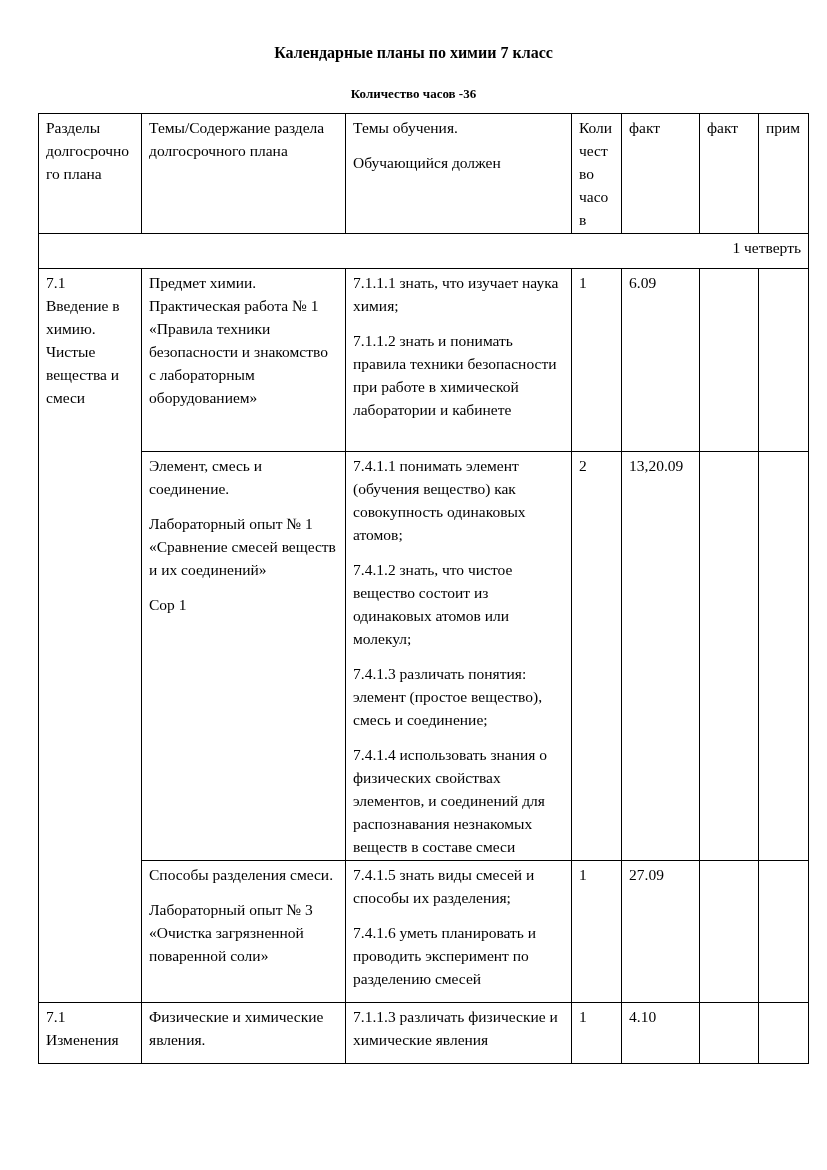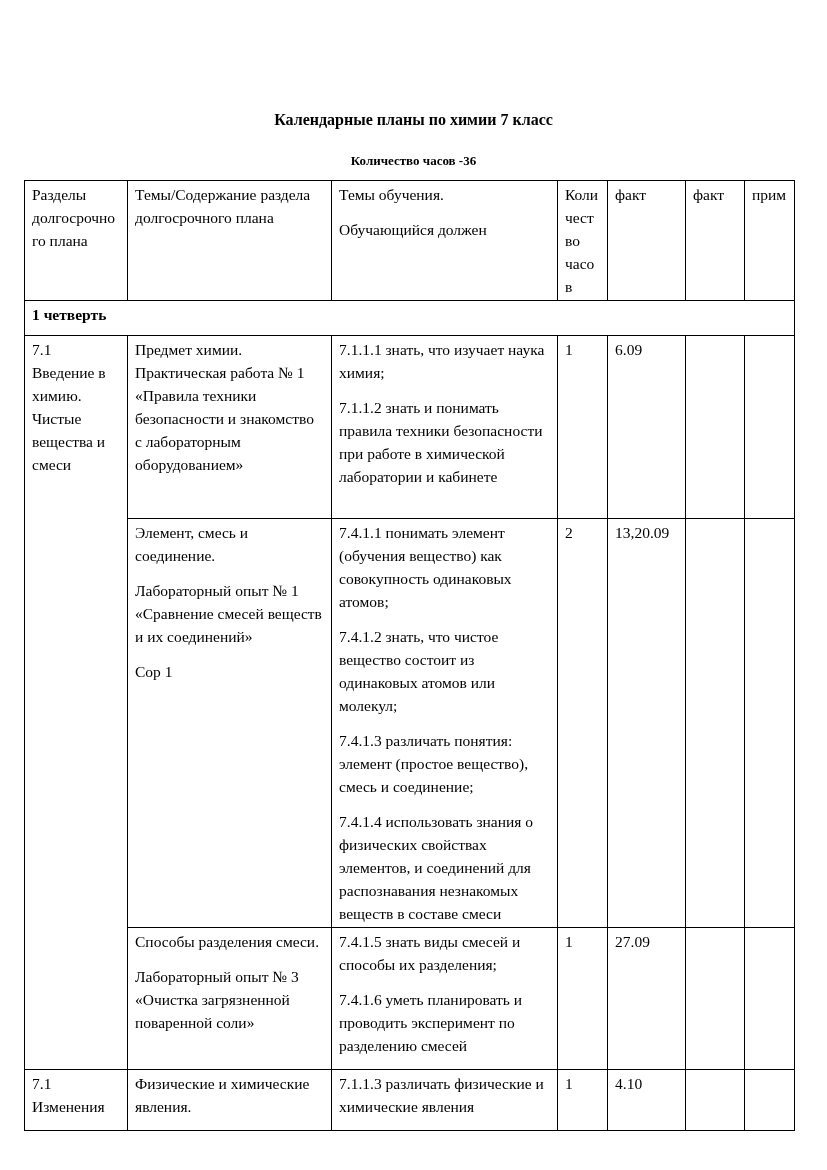--- a/index.html
+++ b/index.html
@@ -11,58 +11,58 @@
     width: 827px;
     height: 1170px;
     font-family: "Liberation Serif", serif;
     color: #000000;
     font-size: 15.5px;
     line-height: 23px;
   }
   .page {
     width: 827px;
     height: 1128px;
-    padding-top: 108px;
+    padding-top: 41px;
     box-sizing: border-box;
     border-radius: 20px;
   }
   .doc-title {
     text-align: center;
     font-weight: bold;
     font-size: 16px;
     margin: 0;
   }
   .doc-subtitle {
     text-align: center;
     font-weight: bold;
     font-size: 13px;
     margin: 18px 0 0 0;
   }
   table.plan-table {
     border-collapse: collapse;
     table-layout: fixed;
     width: 770px;
-    margin: 8px 0 0 24px;
+    margin: 8px 0 0 38px;
   }
   table.plan-table td {
     border: 1px solid #000000;
     vertical-align: top;
     padding: 2px 7px;
     white-space: pre-line;
     overflow: hidden;
   }
   table.plan-table p {
     margin: 0 0 12px 0;
   }
   table.plan-table p:last-child {
     margin-bottom: 0;
   }
   .quarter-cell {
-    text-align: left;
-    font-weight: bold;
+    text-align: right;
+    font-weight: normal;
     white-space: normal;
   }
 </style>
 </head>
 <body>
 
 <div class="page">
 
   <p class="doc-title">Календарные планы по химии 7 класс</p>
   <p class="doc-subtitle">Количество часов -36</p>

